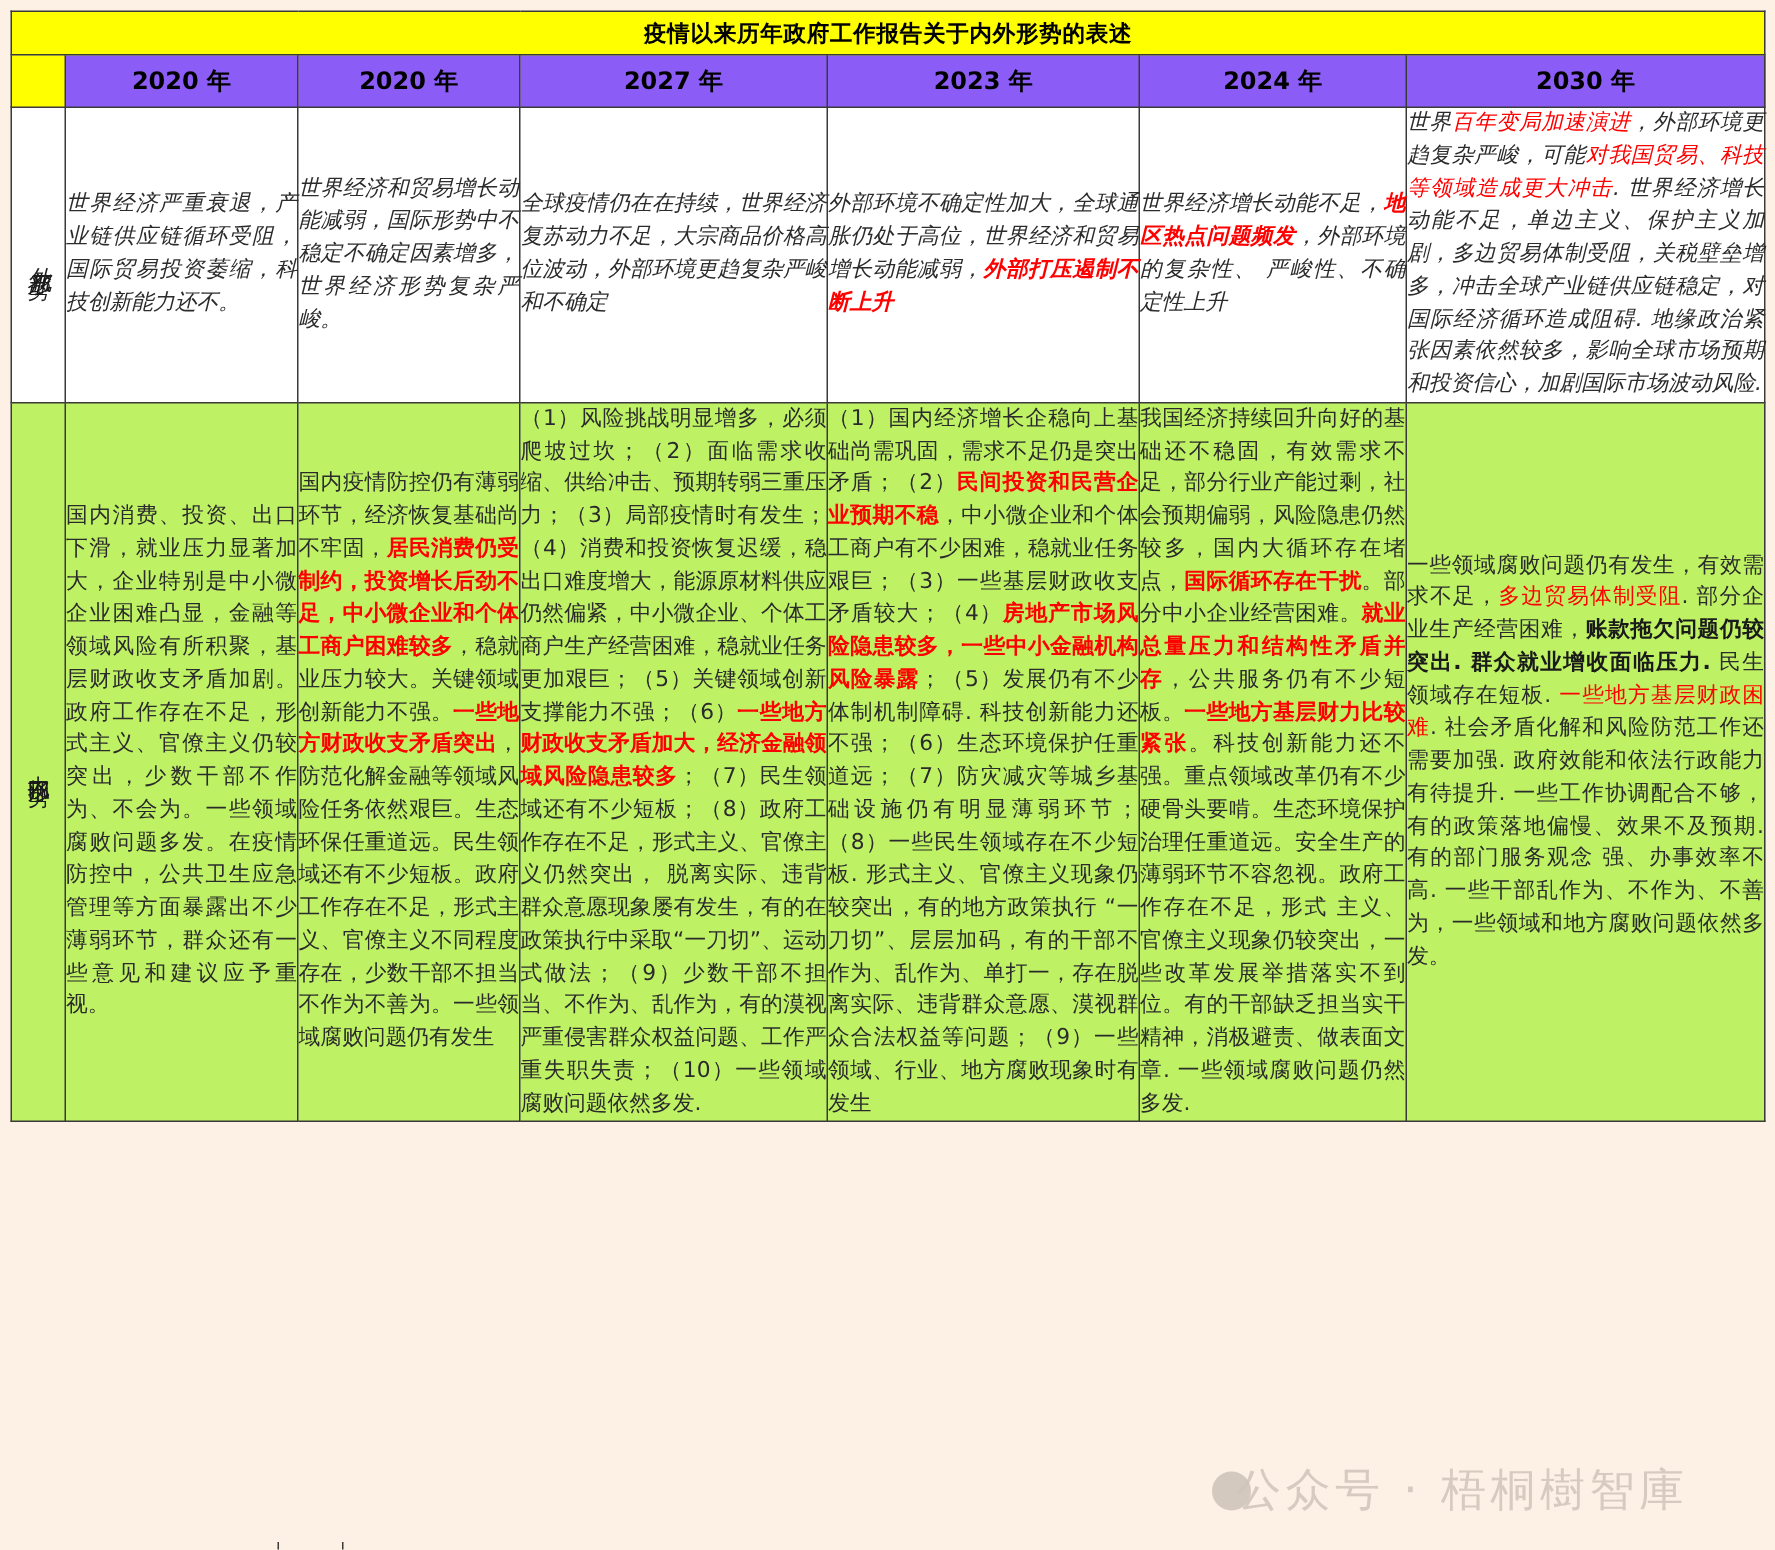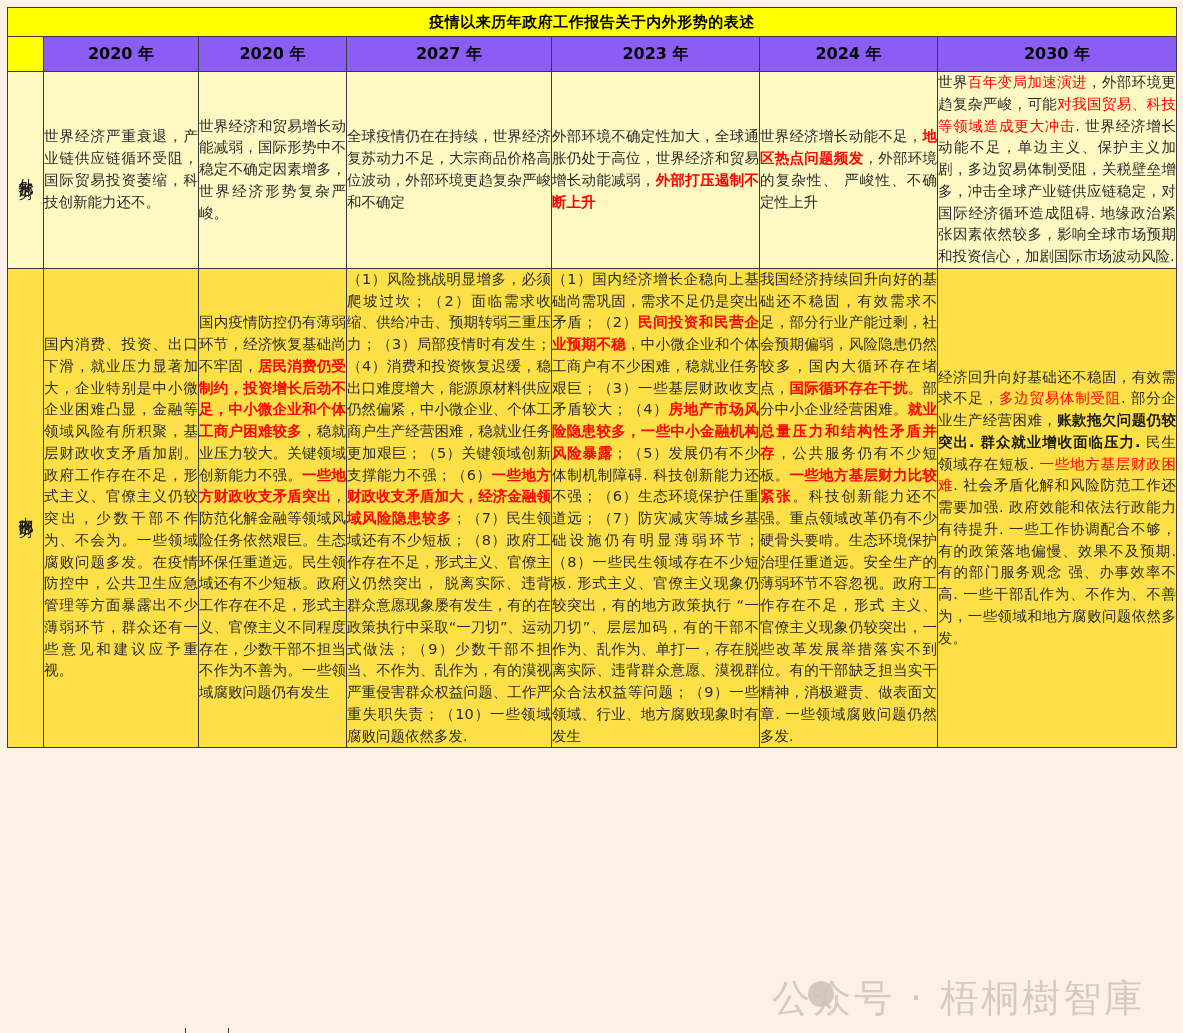--- a/index.html
+++ b/index.html
@@ -67,35 +67,35 @@
     font-size:14.5px;
     line-height:1.5;
     color:#2b2b2b;
     text-align:justify;
     text-justify:inter-ideograph;
     padding:6px 5px;
     vertical-align:middle;
   }
   td.body p{margin:0;}
 
-  .row-ext td.body,.row-ext td.rowlabel{background:#fef9c3;}
-  .row-int td.body,.row-int td.rowlabel{background:#fde047;}
+  .row-ext td.body,.row-ext td.rowlabel{background:#ffffff;font-style:italic;}
+  .row-int td.body,.row-int td.rowlabel{background:#bef264;}
   .red{color:#ff0000;font-weight:bold;}
   .redn{color:#ff0000;}
   .bold{font-weight:bold;color:#1a1a1a;}
 
   
   .va-top{vertical-align:top;}
   .va-mid{vertical-align:middle;}
 
   
   .watermark{
     position:absolute;
-    left:772px;top:966px;
-    font-size:38px;
+    left:824px;top:966px;
+    font-size:30px;
     color:#cfc5bb;
     opacity:.85;
     z-index:5;
     pointer-events:none;
     white-space:nowrap;
     font-family:"DejaVu Sans","Liberation Sans",sans-serif;
     letter-spacing:3px;
   }
   .wm-circ{
     position:absolute;
@@ -201,21 +201,21 @@
         </td>
 
         <td class="body va-top">
           <p>
             <span>我国经济持续回升向好的基础还不稳固，有效需求不足，部分行业产能过剩，社会预期偏弱，风险隐患仍然较多，国内大循环存在堵点，</span><span class="red">国际循环存在干扰</span><span>。部分中小企业经营困难。</span><span class="red">就业总量压力和结构性矛盾并存</span><span>，公共服务仍有不少短板。</span><span class="red">一些地方基层财力比较紧张</span><span>。科技创新能力还不 强。重点领域改革仍有不少硬骨头要啃。生态环境保护治理任重道远。安全生产的薄弱环节不容忽视。政府工作存在不足，形式 主义、官僚主义现象仍较突出，一些改革发展举措落实不到位。有的干部缺乏担当实干精神，消极避责、做表面文章. 一些领域腐败问题仍然多发.</span>
           </p>
         </td>
 
         <td class="body va-top">
           <p>
-            <span>经济回升向好基础还不稳固，有效需求不足，</span><span class="redn">多边贸易体制受阻</span><span>. 部分企业生产经营困难，</span><span class="bold">账款拖欠问题仍较突出. 群众就业增收面临压力.</span><span> 民生领域存在短板. </span><span class="redn">一些地方基层财政困难</span><span>. 社会矛盾化解和风险防范工作还需要加强. 政府效能和依法行政能力有待提升. 一些工作协调配合不够，有的政策落地偏慢、效果不及预期. 有的部门服务观念 强、办事效率不高. 一些干部乱作为、不作为、不善为，一些领域和地方腐败问题依然多发。</span>
+            <span>一些领域腐败问题仍有发生，有效需求不足，</span><span class="redn">多边贸易体制受阻</span><span>. 部分企业生产经营困难，</span><span class="bold">账款拖欠问题仍较突出. 群众就业增收面临压力.</span><span> 民生领域存在短板. </span><span class="redn">一些地方基层财政困难</span><span>. 社会矛盾化解和风险防范工作还需要加强. 政府效能和依法行政能力有待提升. 一些工作协调配合不够，有的政策落地偏慢、效果不及预期. 有的部门服务观念 强、办事效率不高. 一些干部乱作为、不作为、不善为，一些领域和地方腐败问题依然多发。</span>
           </p>
         </td>
       </tr>
     </tbody>
   </table>
 
   <div class="stubs">
     <div class="stub" style="left:178px;width:42px;"></div>
 
   </div>

